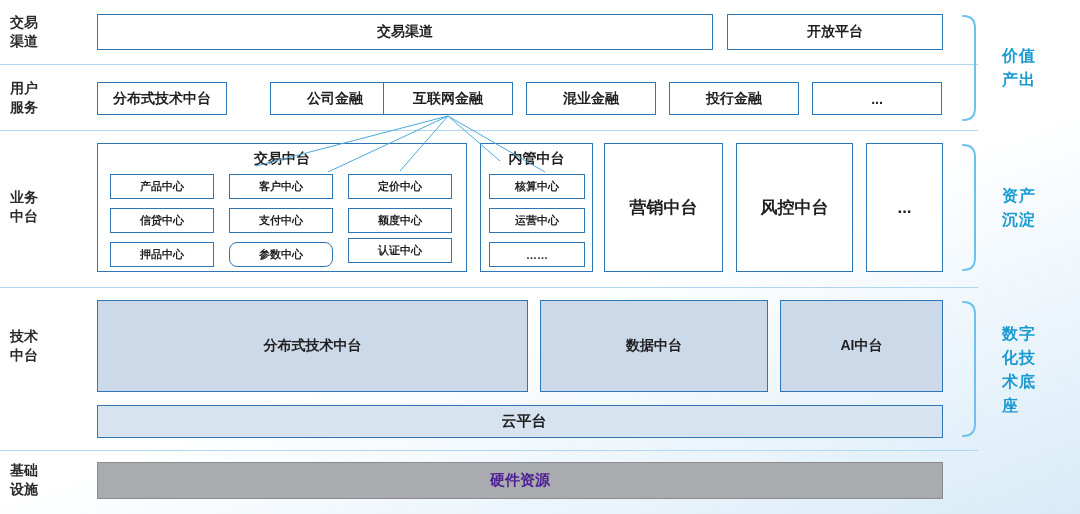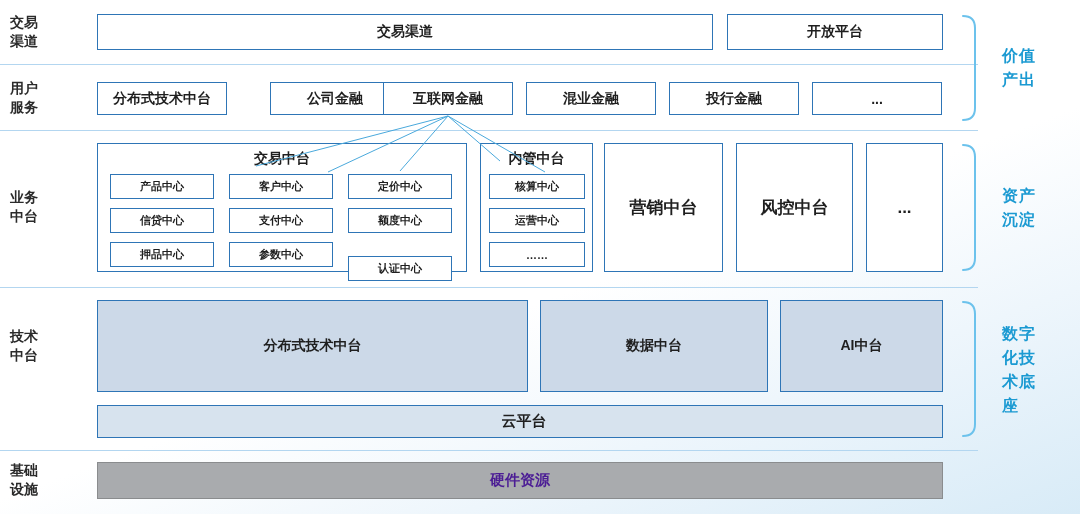--- a/index.html
+++ b/index.html
@@ -92,22 +92,22 @@
   <div class="abs group" style="left:97px;top:143px;width:370px;height:129px;"></div>
   <div class="abs grouptitle" style="left:97px;top:148px;width:370px;">交易中台</div>
 
   <div class="abs cell" style="left:110px;top:174px;width:104px;height:25px;">产品中心</div>
   <div class="abs cell" style="left:229px;top:174px;width:104px;height:25px;">客户中心</div>
   <div class="abs cell" style="left:110px;top:208px;width:104px;height:25px;">信贷中心</div>
   <div class="abs cell" style="left:348px;top:174px;width:104px;height:25px;">定价中心</div>
   <div class="abs cell" style="left:229px;top:208px;width:104px;height:25px;">支付中心</div>
   <div class="abs cell" style="left:348px;top:208px;width:104px;height:25px;">额度中心</div>
   <div class="abs cell" style="left:110px;top:242px;width:104px;height:25px;">押品中心</div>
-  <div class="abs cell" style="left:229px;top:242px;width:104px;height:25px;">参数中心</div>
-  <div class="abs cell" style="left:348px;top:256px;width:104px;height:25px;">认证中心</div>
+  <div class="abs cell" style="left:229px;top:242px;width:104px;height:25px;border-radius:8px;">参数中心</div>
+  <div class="abs cell" style="left:348px;top:238px;width:104px;height:25px;">认证中心</div>
 
   <div class="abs group" style="left:480px;top:143px;width:113px;height:129px;"></div>
   <div class="abs grouptitle" style="left:480px;top:148px;width:113px;">内管中台</div>
   <div class="abs cell" style="left:489px;top:174px;width:96px;height:25px;">核算中心</div>
   <div class="abs cell" style="left:489px;top:208px;width:96px;height:25px;">运营中心</div>
   <div class="abs cell" style="left:489px;top:242px;width:96px;height:25px;">……</div>
 
   <div class="abs bigcell" style="left:604px;top:143px;width:119px;height:129px;">营销中台</div>
   <div class="abs bigcell" style="left:736px;top:143px;width:117px;height:129px;">风控中台</div>
   <div class="abs bigcell" style="left:866px;top:143px;width:77px;height:129px;">...</div>

